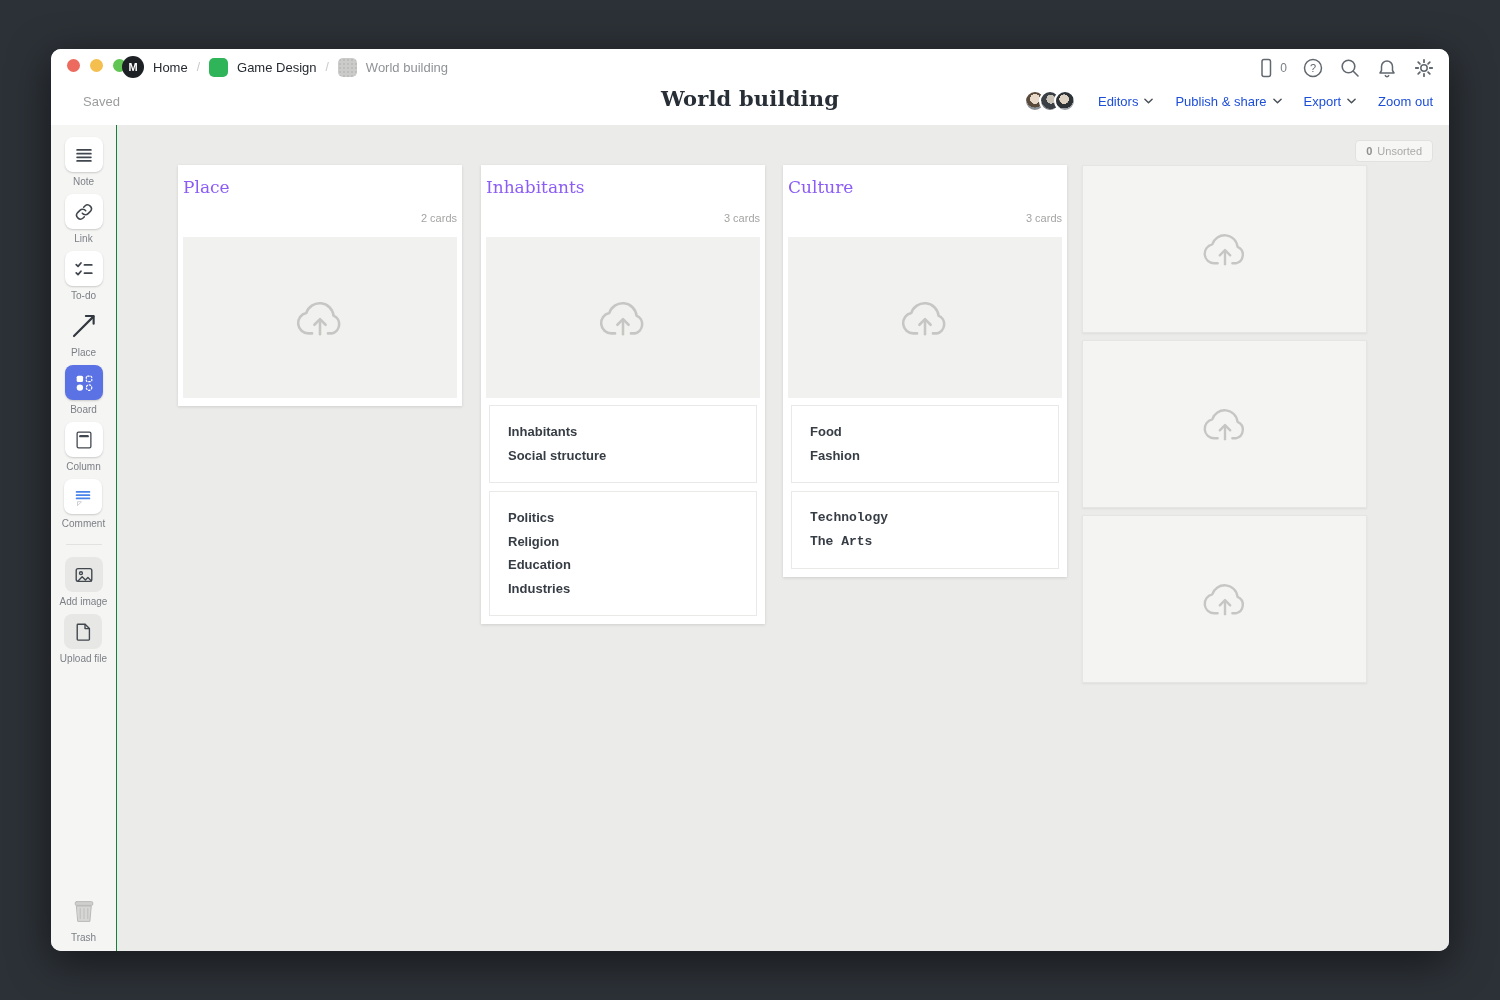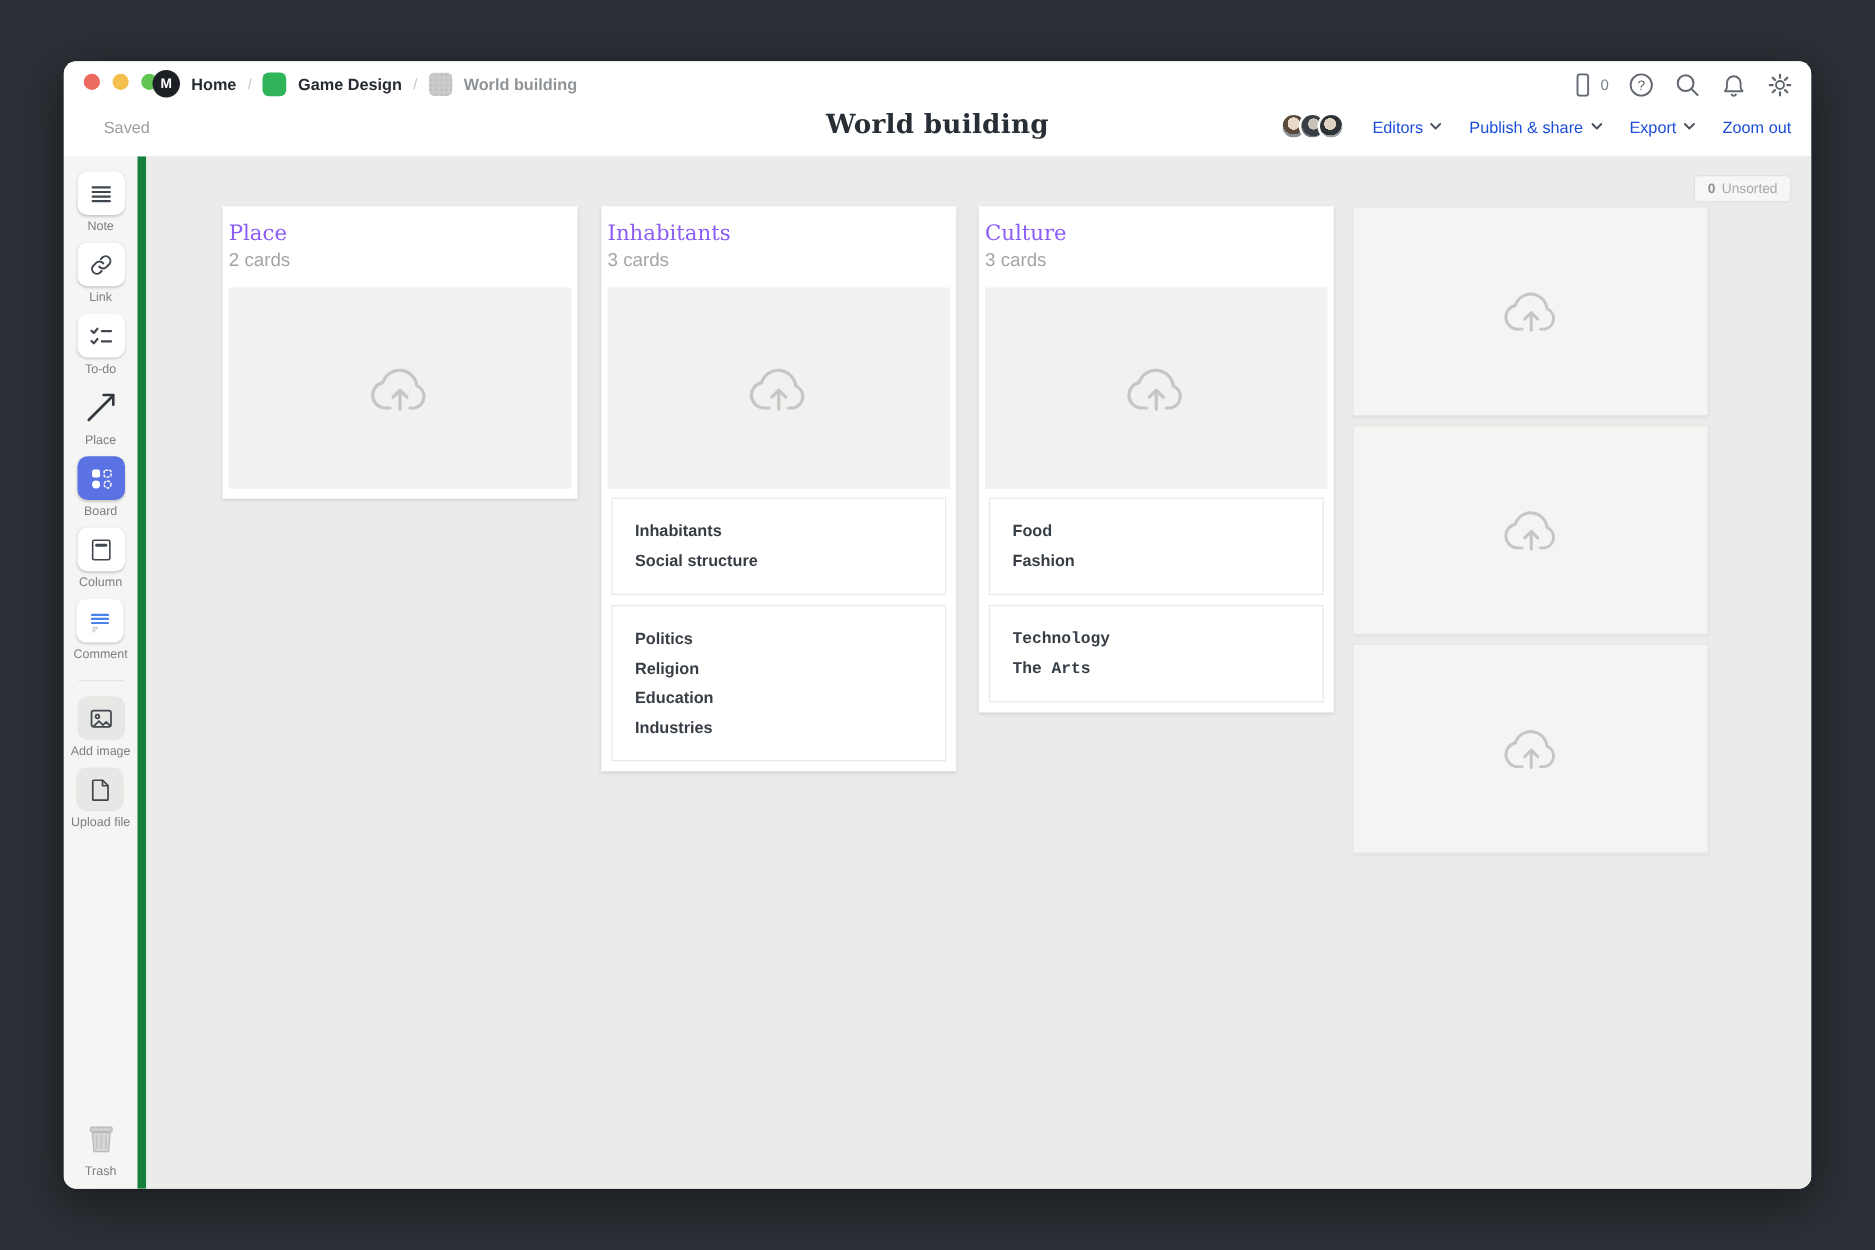--- a/index.html
+++ b/index.html
@@ -7,21 +7,21 @@
   body { background:#2c3137; font-family:"Liberation Sans", sans-serif; position:relative; overflow:hidden; }
 
   .window { position:absolute; left:51px; top:49px; width:1398px; height:902px; background:#fff; border-radius:10px; overflow:hidden; box-shadow:0 10px 40px rgba(0,0,0,.5); display:flex; flex-direction:column; }
 
   
   .hdr { position:relative; height:76px; background:#fff; flex:0 0 auto; }
   .traffic { position:absolute; left:16px; top:10px; display:flex; gap:10px; }
   .dot { width:13px; height:13px; border-radius:50%; }
   .crumbs { position:absolute; left:71px; top:6px; display:flex; align-items:center; gap:9px; height:24px; }
   .logo { width:22px; height:22px; border-radius:50%; background:#1d2125; color:#fff; font-size:11px; font-weight:bold; display:flex; align-items:center; justify-content:center; }
-  .crumb { font-size:13px; font-weight:bold; color:#262b31; }
+  .crumb { font-size:13px; font-weight:normal; color:#262b31; }
   .crumb.dim { color:#8f9396; }
   .sep { color:#c6c8c6; font-size:12px; }
   .bicon { width:19px; height:19px; border-radius:5px; }
   .bicon.green { background:#2fb45a; }
   .bicon.gray { background:#cbccca; background-image:radial-gradient(#bdbebc 1px, transparent 1px); background-size:4px 4px; }
   .hdr-icons { position:absolute; right:14px; top:8px; display:flex; align-items:center; gap:15px; }
   .hicon { display:flex; align-items:center; gap:4px; color:#62686f; cursor:pointer; }
   .hicon svg { display:block; }
   .devcount { font-size:12px; color:#7a8087; }
 
@@ -32,38 +32,38 @@
   .av { width:22px; height:22px; border-radius:50%; border:2px solid #fff; margin-left:-7px; }
   .av:first-child { margin-left:0; }
   .av1 { background:radial-gradient(circle at 50% 38%, #e8d9c8 0 34%, #5a4a3c 35% 60%, #8a8f96 61%); }
   .av2 { background:radial-gradient(circle at 55% 40%, #c9c2b6 0 30%, #3a3f46 31% 65%, #73787e 66%); }
   .av3 { background:radial-gradient(circle at 45% 40%, #ded2c2 0 32%, #2e3338 33% 62%, #9aa0a6 63%); }
   .ctrl { display:flex; align-items:center; gap:6px; font-size:13px; color:#1d4ed8; cursor:pointer; }
   .chev { width:9px; height:6px; }
 
   
   .appbody { flex:1; display:flex; min-height:0; }
-  .sidebar { width:66px; background:#f5f5f4; border-right:7px solid #15803d; display:flex; flex-direction:column; align-items:center; padding-top:12px; }
+  .sidebar { width:66px; background:#f5f5f4; border-right:1px solid #15803d; display:flex; flex-direction:column; align-items:center; padding-top:12px; }
   .tool { display:flex; flex-direction:column; align-items:center; margin-bottom:7px; cursor:pointer; }
   .tool-btn { width:38px; height:35px; background:#fff; border-radius:8px; box-shadow:0 1px 2px rgba(0,0,0,.18); display:flex; align-items:center; justify-content:center; }
   .tool-btn.flat { background:transparent; box-shadow:none; }
   .tool-btn.grayed { background:#e7e7e5; box-shadow:none; }
   .tool-btn.blue { background:#5b72e4; }
   .tool-label { font-size:10px; color:#7b7f85; margin-top:4px; }
   .tb-divider { width:36px; border-top:1px solid #e2e2e0; margin:8px 0 12px; }
   .trash-tool { margin-top:auto; margin-bottom:8px; }
 
   .canvas { flex:1; position:relative; background:#ebebea; }
 
   .badge { position:absolute; right:16px; top:15px; background:#f6f6f4; border:1px solid #e1e1df; border-radius:4px; padding:4px 10px; font-size:11px; color:#a9aba8; display:flex; gap:5px; cursor:pointer; }
   .badge b { color:#8d908d; font-weight:bold; }
 
   .col { position:absolute; width:284px; background:#fff; box-shadow:0 1px 3px rgba(0,0,0,.12); padding:12px 5px 8px; }
   .col-title { font-family:"DejaVu Serif","Liberation Serif",serif; font-weight:normal; font-size:17px; color:#8b5cf6; cursor:text; }
-  .col-sub { text-align:left; font-size:15px; color:#a3a5a2; margin-top:3px; }
+  .col-sub { text-align:right; font-size:11px; color:#a3a5a2; margin-top:15px; }
   .img-ph { margin-top:13px; height:161px; background:#f1f1ef; display:flex; align-items:center; justify-content:center; cursor:pointer; }
   .note-card { margin:7px 3px 0; border:1px solid #e9e9e7; background:#fff; padding:14px 18px 15px; cursor:pointer; }
   .note-line { font-size:13px; font-weight:bold; color:#373d45; line-height:23.5px; }
 
   .ph-card { position:absolute; width:285px; height:168px; background:#f4f4f2; border:1px solid #e5e5e3; box-shadow:0 1px 2px rgba(0,0,0,.06); display:flex; align-items:center; justify-content:center; cursor:pointer; }
 
   svg { stroke-linecap:round; stroke-linejoin:round; }
 </style>
 </head>
 <body>

